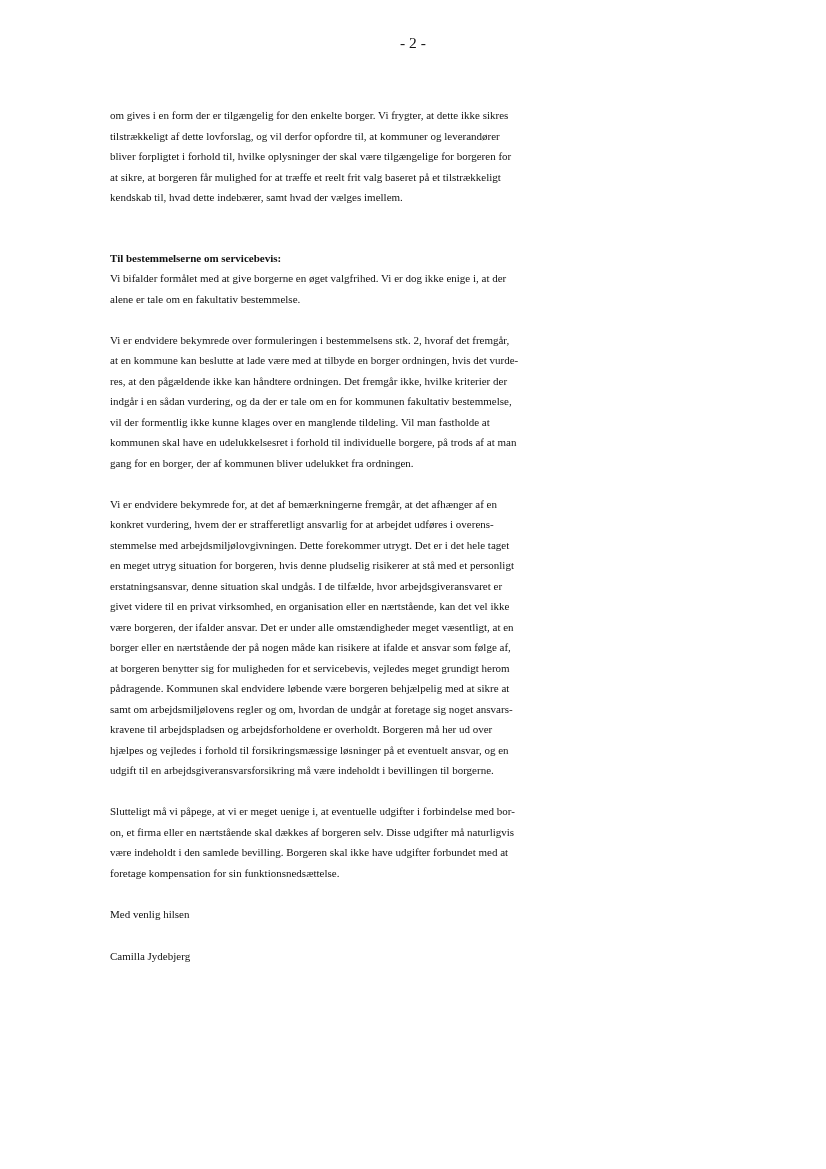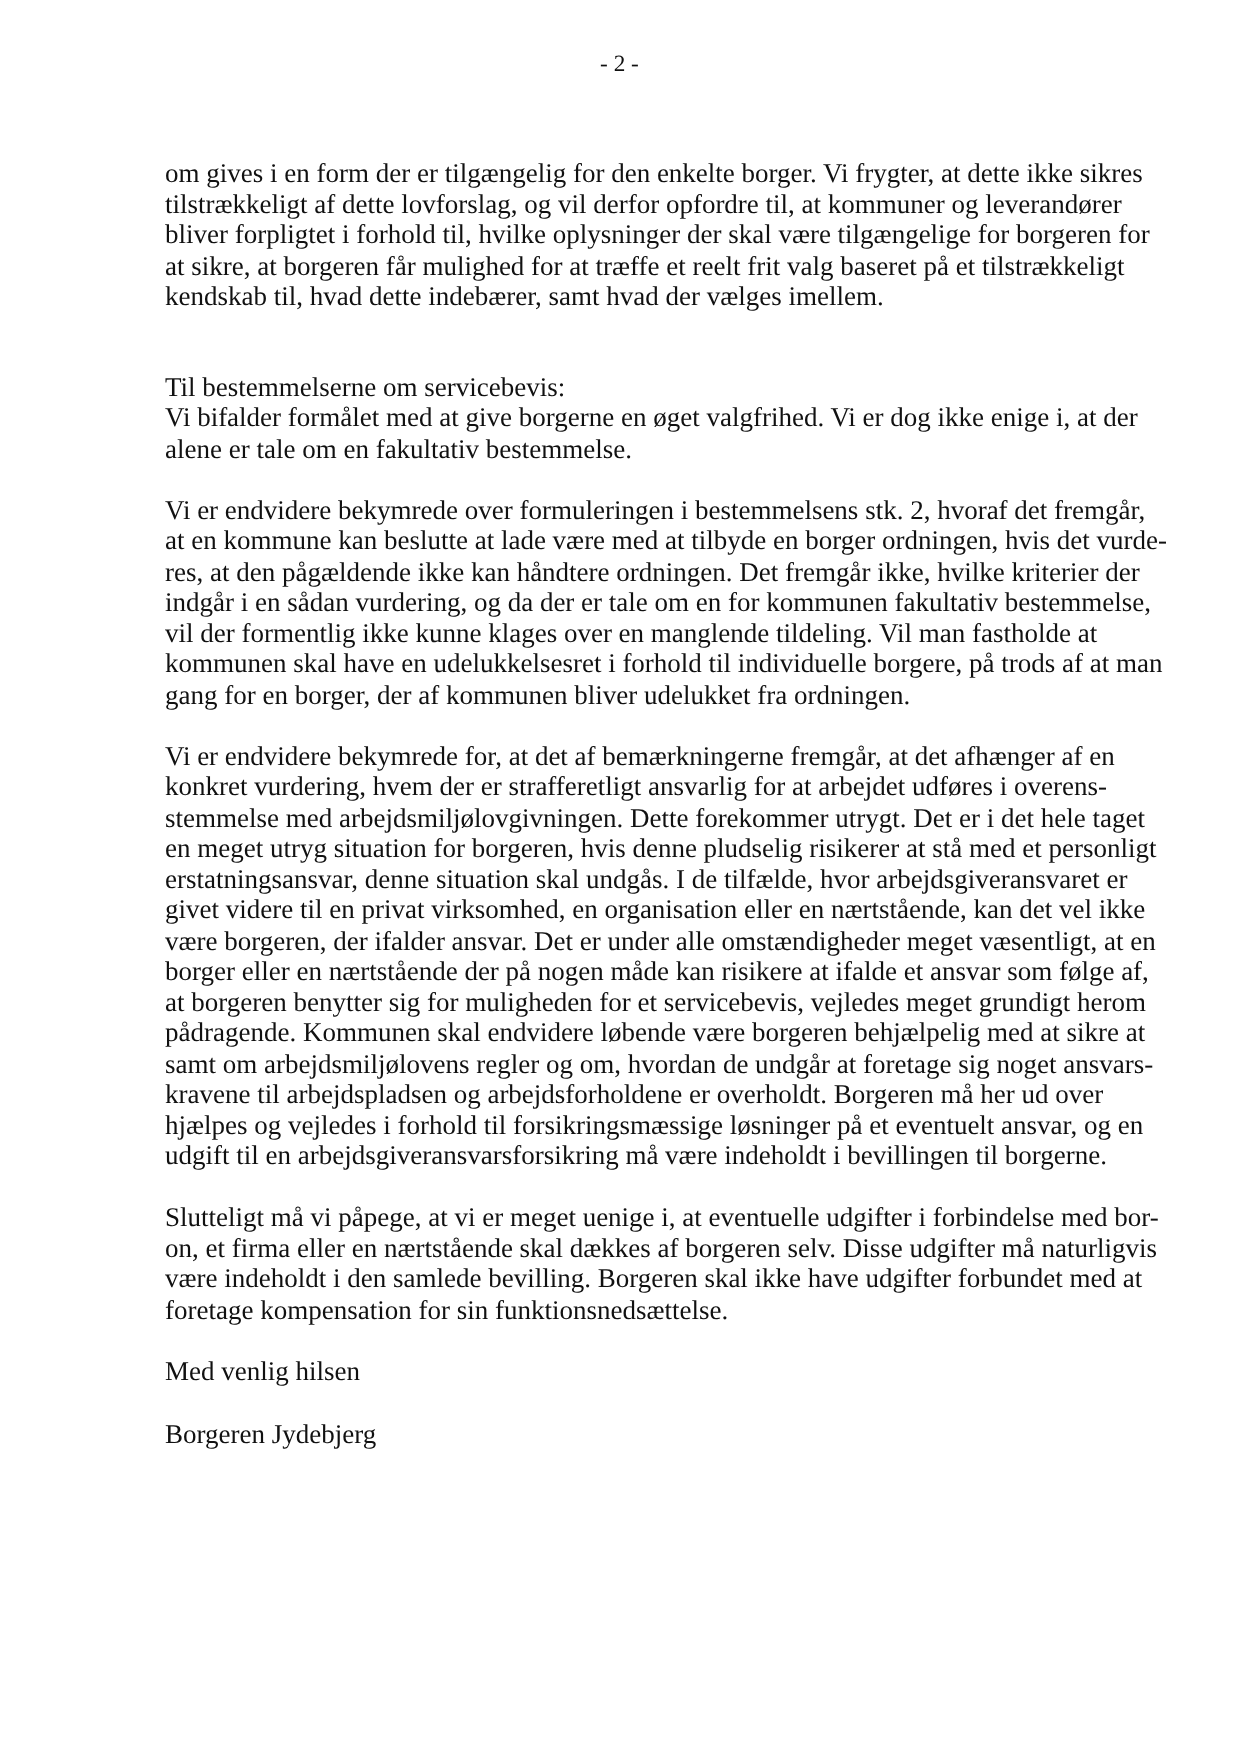--- a/index.html
+++ b/index.html
@@ -1,23 +1,23 @@
 <!DOCTYPE html>
 <html><head>
 <meta charset="utf-8">
 <style>
   html, body { margin: 0; padding: 0; background: #ffffff; }
   body { width: 826px; height: 1169px; position: relative; overflow: hidden;
          font-family: "Liberation Serif", serif; color: #111111; }
   .page-number { position: absolute; top: 34px; left: 0; width: 826px; text-align: center;
                  font-size: 15.5px; }
   .content { position: absolute; left: 110px; top: 105px; width: 620px; }
-  .line { font-size: 18px; line-height: 20.5px; white-space: nowrap; height: 20.5px; }
+  .line { font-size: 11px; line-height: 20.5px; white-space: nowrap; height: 20.5px; }
   .para { margin-bottom: 20.5px; }
-  .heading { font-weight: normal; margin-top: 40px; }
+  .heading { font-weight: bold; margin-top: 40px; }
   .closing { margin-bottom: 22px; }
 </style>
 </head>
 <body>
 
 <div class="page-number">- 2 -</div>
 
 <div class="content">
 
   <div class="para">
@@ -62,15 +62,15 @@
   </div>
 
   <div class="para">
     <div class="line">Slutteligt må vi påpege, at vi er meget uenige i, at eventuelle udgifter i forbindelse med bor-</div>
     <div class="line">on, et firma eller en nærtstående skal dækkes af borgeren selv. Disse udgifter må naturligvis</div>
     <div class="line">være indeholdt i den samlede bevilling. Borgeren skal ikke have udgifter forbundet med at</div>
     <div class="line">foretage kompensation for sin funktionsnedsættelse.</div>
   </div>
 
   <div class="line closing">Med venlig hilsen</div>
-  <div class="line">Borgeren Jydebjerg</div>
+  <div class="line">Camilla Jydebjerg</div>
 
 </div>
 
 </body></html>

